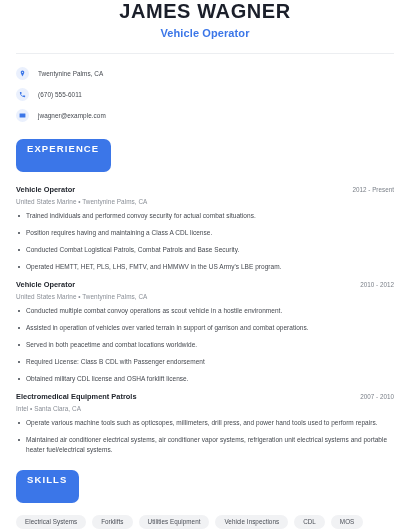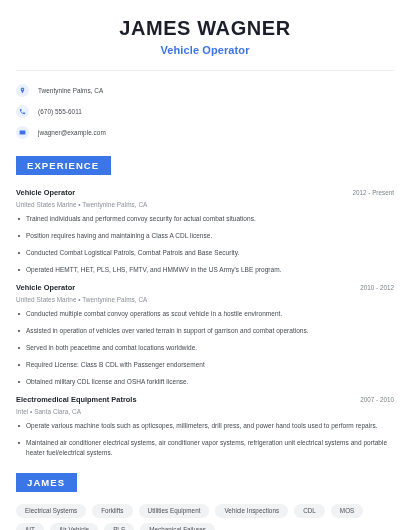--- a/index.html
+++ b/index.html
@@ -17,21 +17,20 @@
   .page {
     width: 410px;
     height: 530px;
     position: relative;
     box-sizing: border-box;
     padding: 0 16px;
   }
 
   
   .header {
-    padding-top: 17px;
     text-align: center;
   }
   .full-name {
     font-size: 20px;
     font-weight: bold;
     letter-spacing: 0.6px;
     color: #1b1f2a;
     line-height: 1.15;
   }
   .job-title {
@@ -77,22 +76,23 @@
   }
 
   
   .section-badge {
     display: inline-block;
     background: #3b76e8;
     color: #ffffff;
     font-size: 9.5px;
     font-weight: bold;
     letter-spacing: 1.1px;
-    padding: 5px 12px 4px 11px;
+    padding: 5px 12px 18px 11px;
     line-height: 1;
+    border-radius: 7px;
   }
   .section-experience { margin-top: 16px; }
   .section-skills { margin-top: 14px; }
 
   
   .jobs { margin-top: 13px; }
   .job { margin-bottom: 8px; }
   .job-head {
     display: flex;
     justify-content: space-between;
@@ -244,21 +244,21 @@
         <ul class="bullets">
           <li>Operate various machine tools such as opticsopes, millimeters, drill press, and power hand tools used to perform repairs.</li>
           <li>Maintained air conditioner electrical systems, air conditioner vapor systems, refrigeration unit electrical systems and portable heater fuel/electrical systems.</li>
         </ul>
       </div>
 
     </div>
   </div>
 
   <div class="section-skills">
-    <span class="section-badge">JAMES</span>
+    <span class="section-badge">SKILLS</span>
     <div class="skills-wrap">
       <span class="skill-pill">Electrical Systems</span>
       <span class="skill-pill">Forklifts</span>
       <span class="skill-pill">Utilities Equipment</span>
       <span class="skill-pill">Vehicle Inspections</span>
       <span class="skill-pill">CDL</span>
       <span class="skill-pill">MOS</span>
       <span class="skill-pill">AIT</span>
       <span class="skill-pill">Air Vehicle</span>
       <span class="skill-pill">PLS</span>

